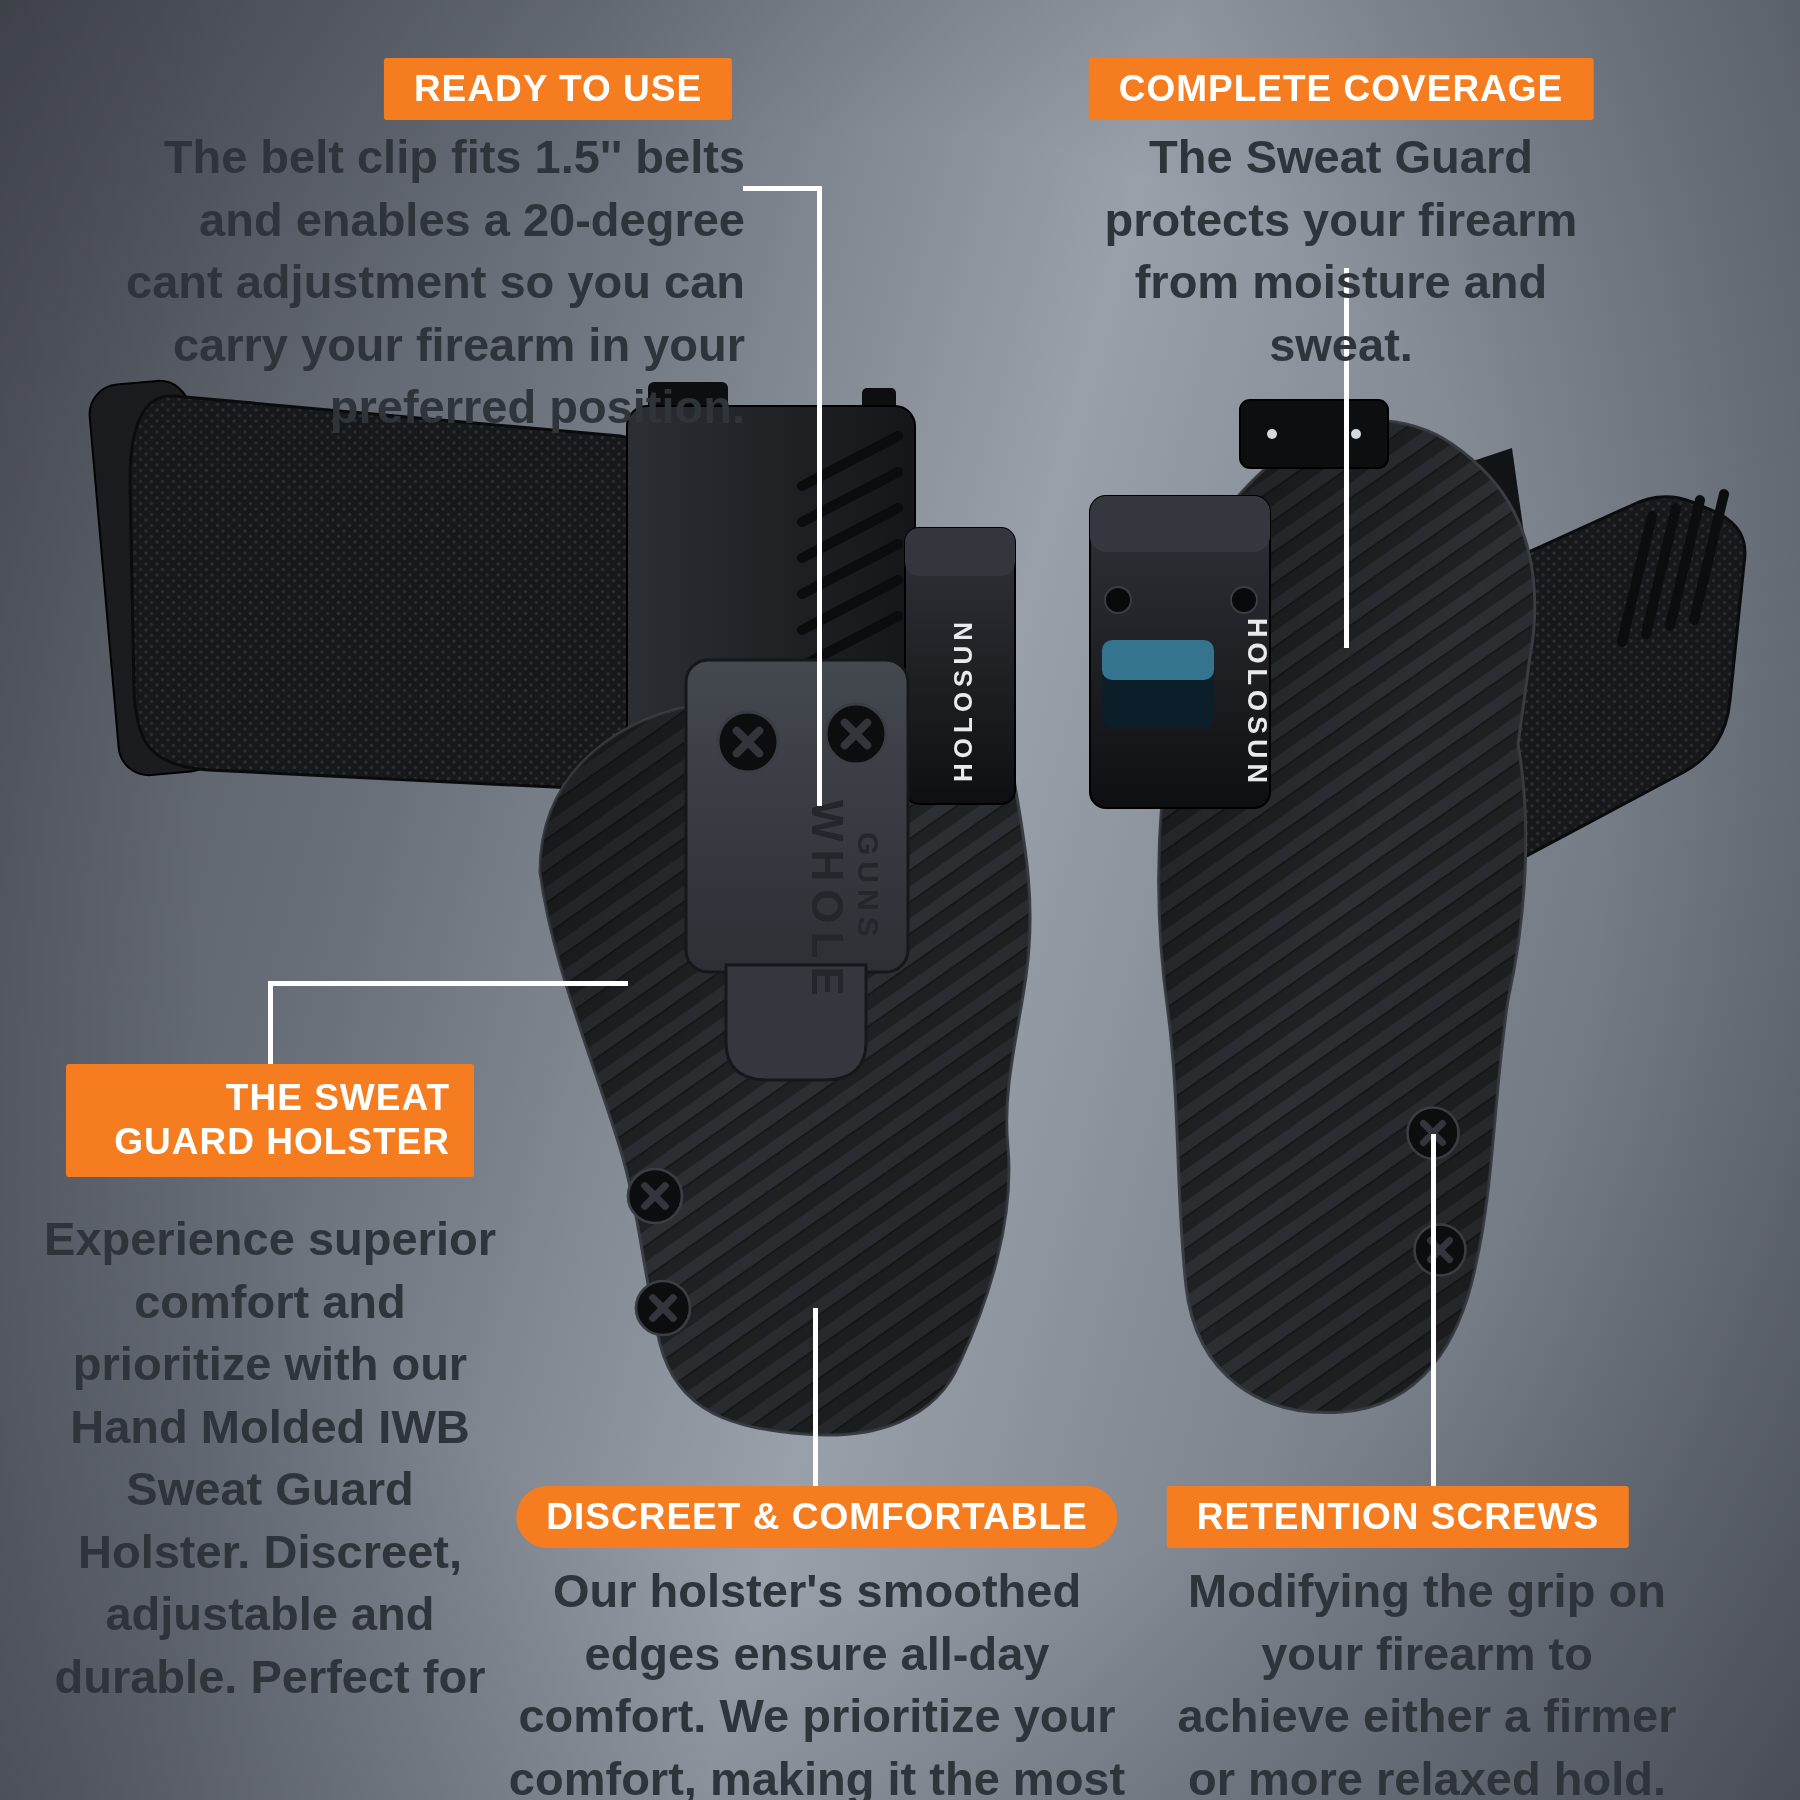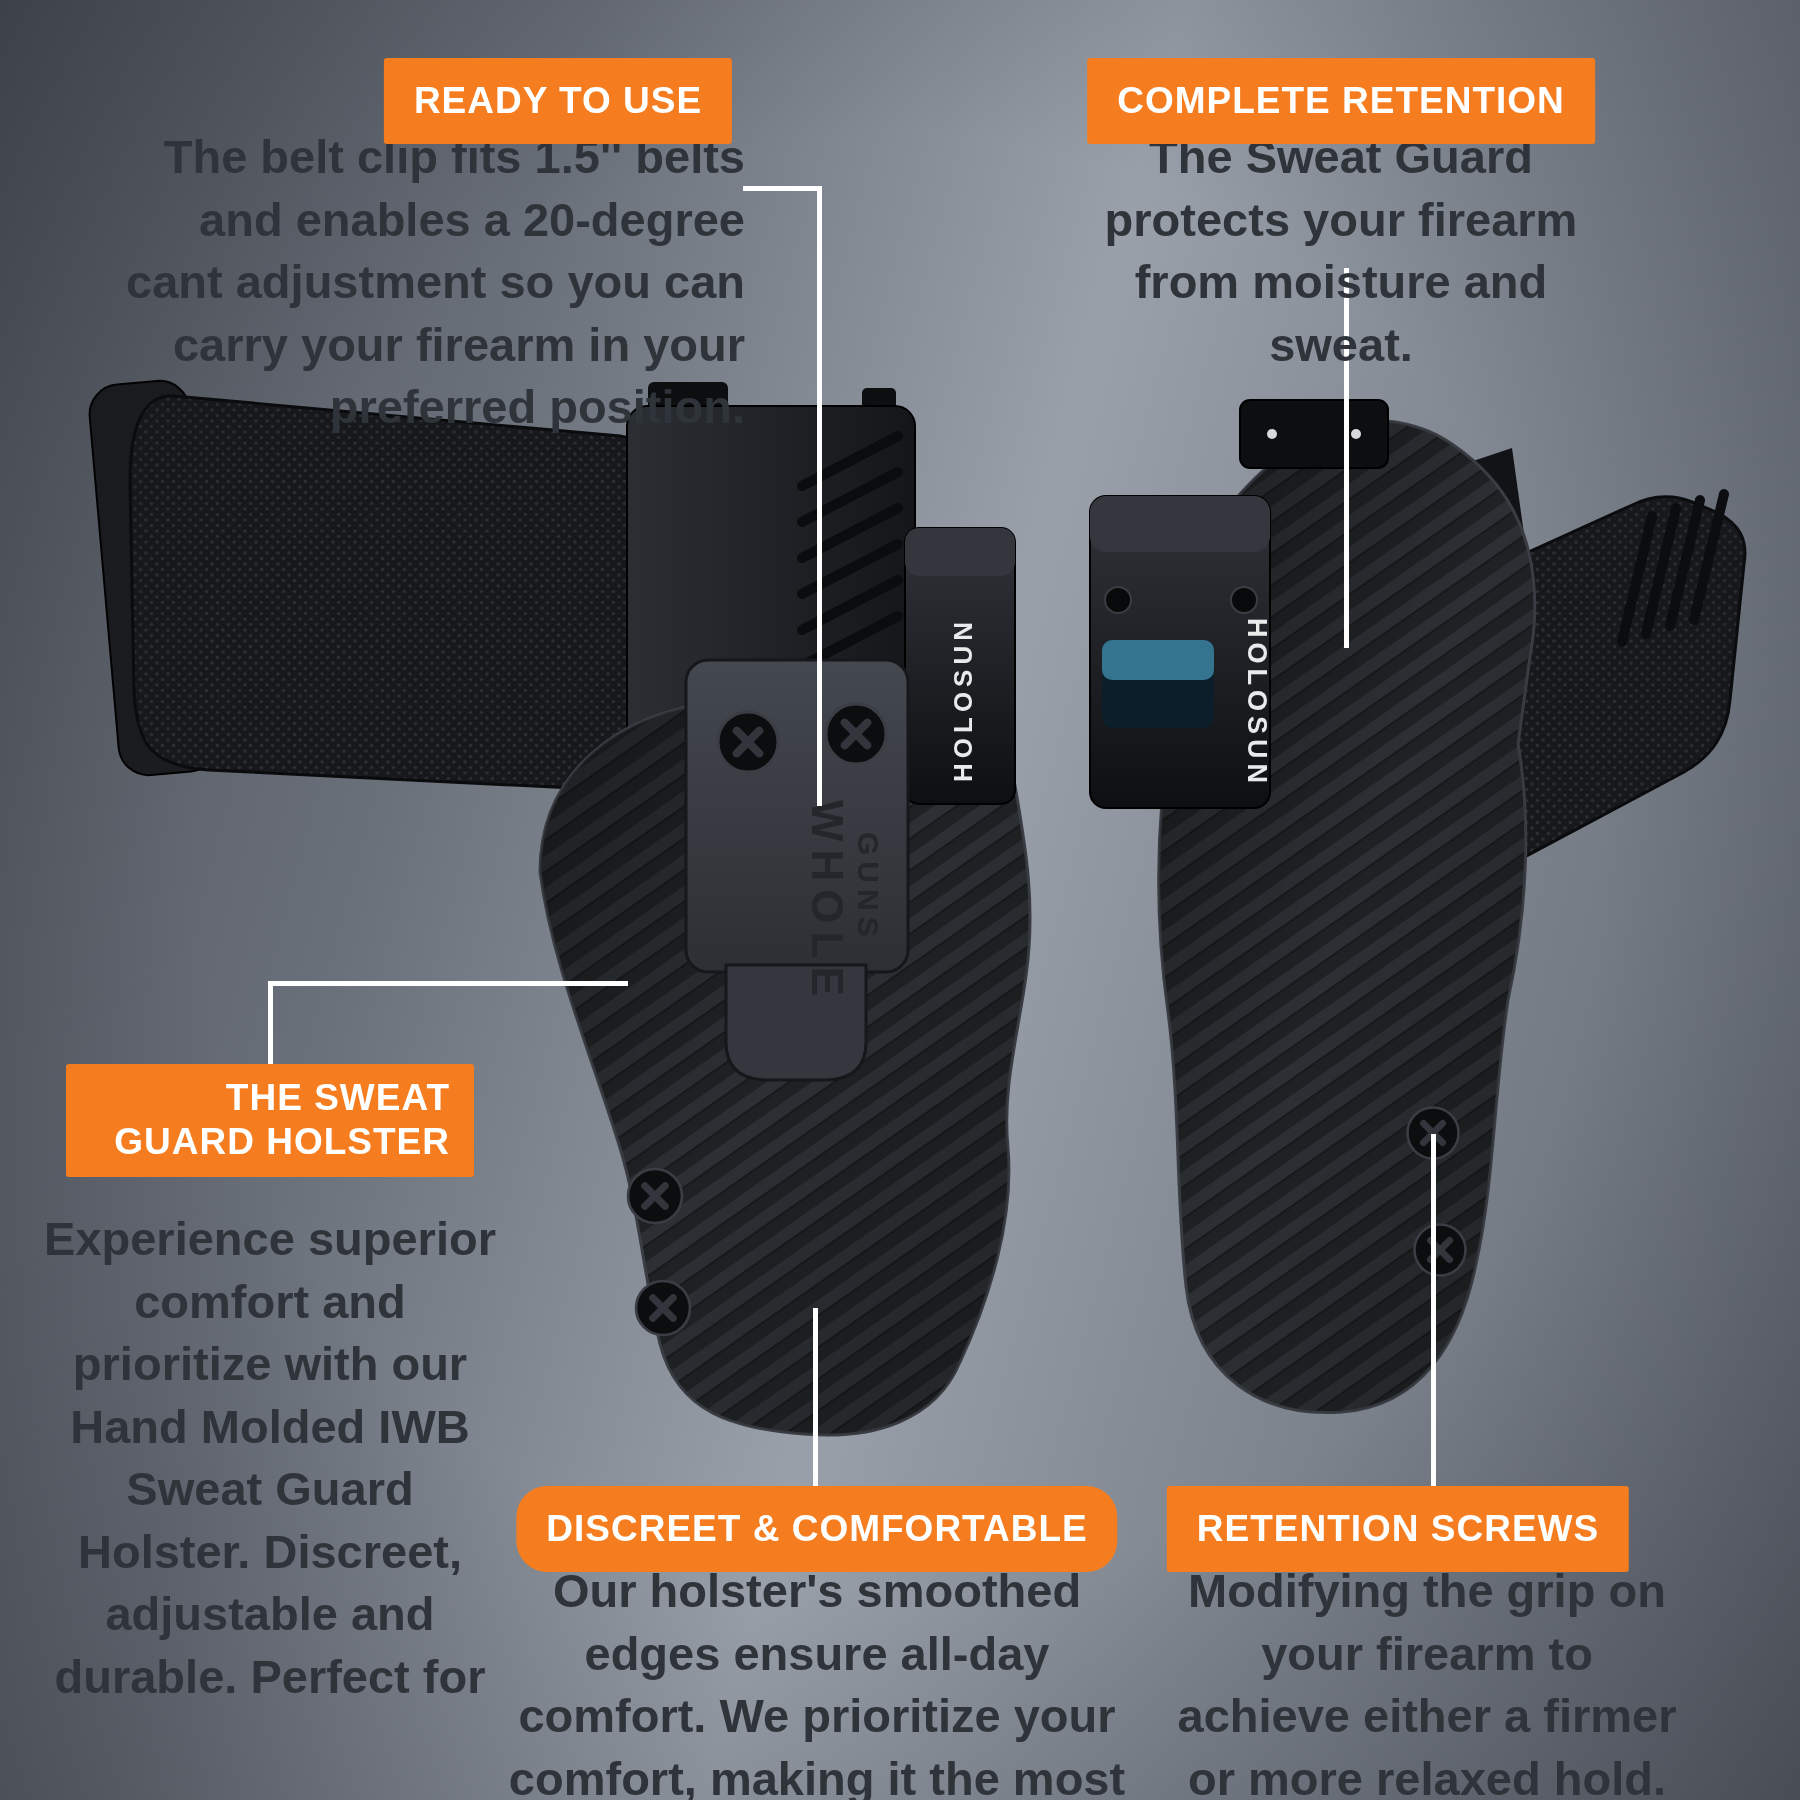--- a/index.html
+++ b/index.html
@@ -11,21 +11,21 @@
   .vignette {
     position:absolute; inset:0; z-index:2; pointer-events:none;
     background:radial-gradient(ellipse at 50% 48%, rgba(0,0,0,0) 55%, rgba(18,20,26,0.30) 100%);
   }
   .scene { position:absolute; left:0; top:0; z-index:1; }
   .line { position:absolute; background:var(--line,#ffffff); z-index:3; }
   .banner {
     position:absolute; transform:translateX(-50%);
     background:var(--accent,#f57d1f); color:#ffffff;
     font-weight:700; font-size:37px; line-height:1.2; letter-spacing:1px;
-    padding:21px 30px; text-align:center; border-radius:3px; white-space:nowrap; z-index:5;
+    padding:9px 30px; text-align:center; border-radius:3px; white-space:nowrap; z-index:5;
   }
   .banner.two-line { white-space:normal; width:360px; padding:12px 24px;text-align:right; }
   .bodytext {
     position:absolute; color:var(--body-text,#2e343a);
     font-size:47px; font-weight:700; line-height:1.33; z-index:4; margin:0;
   }
   .b1{left:558px;top:58px;} .b2{left:1341px;top:58px;}
   .b3{left:270px;top:1064px;} .b4{left:817px;top:1486px;border-radius:31px;} .b5{left:1398px;top:1486px;}
   .t1{left:100px;top:126px;width:645px;text-align:right;}
   .t2{left:1341px;top:126px;width:480px;transform:translateX(-50%);text-align:center;}
@@ -178,21 +178,21 @@
   <div class="line l2v"></div>
   <div class="line l3h"></div>
   <div class="line l3v"></div>
   <div class="line l4v"></div>
   <div class="line l5v"></div>
 
   <div class="banner b1">
     <span>READY TO USE</span>
   </div>
   <div class="banner b2">
-    <span>COMPLETE RETENTION</span>
+    <span>COMPLETE COVERAGE</span>
   </div>
   <div class="banner two-line b3">
     <span>THE SWEAT GUARD HOLSTER</span>
   </div>
   <div class="banner b4">
     <span>DISCREET &amp; COMFORTABLE</span>
   </div>
   <div class="banner b5">
     <span>RETENTION SCREWS</span>
   </div>

